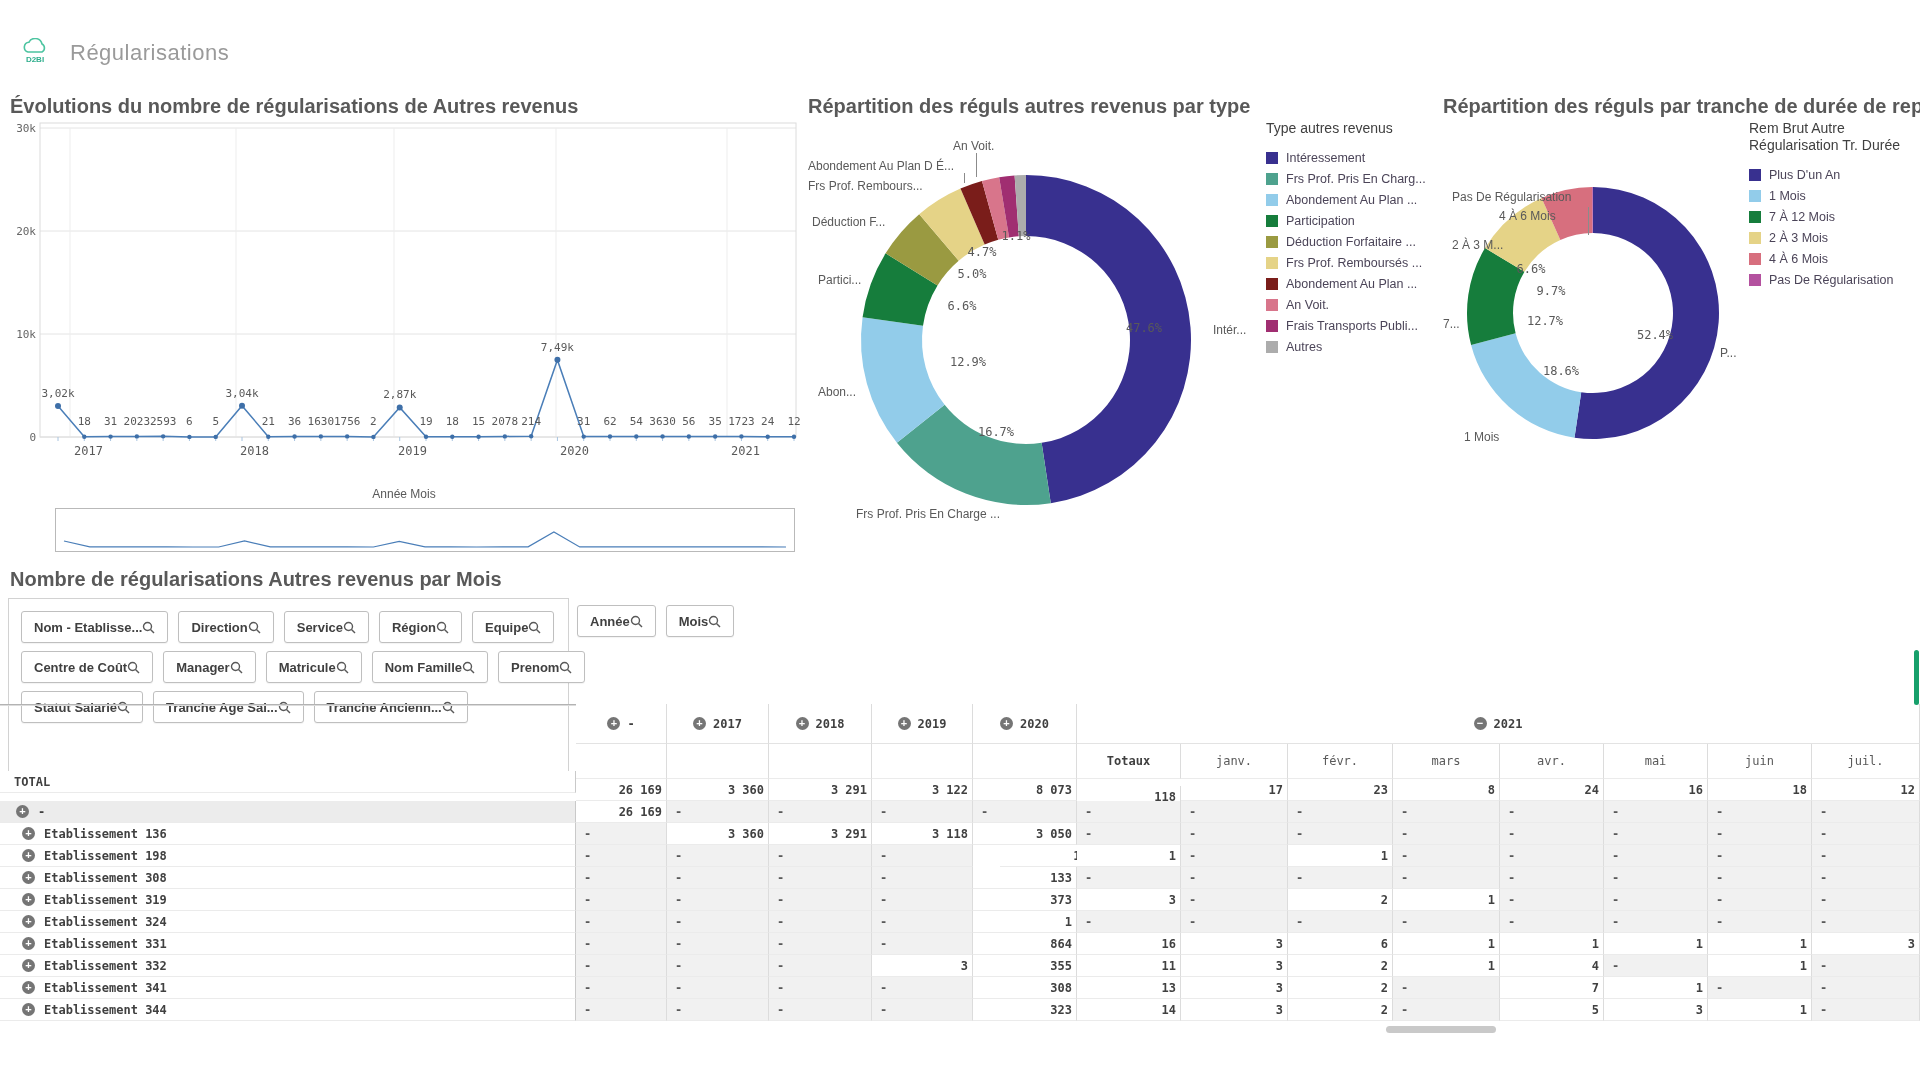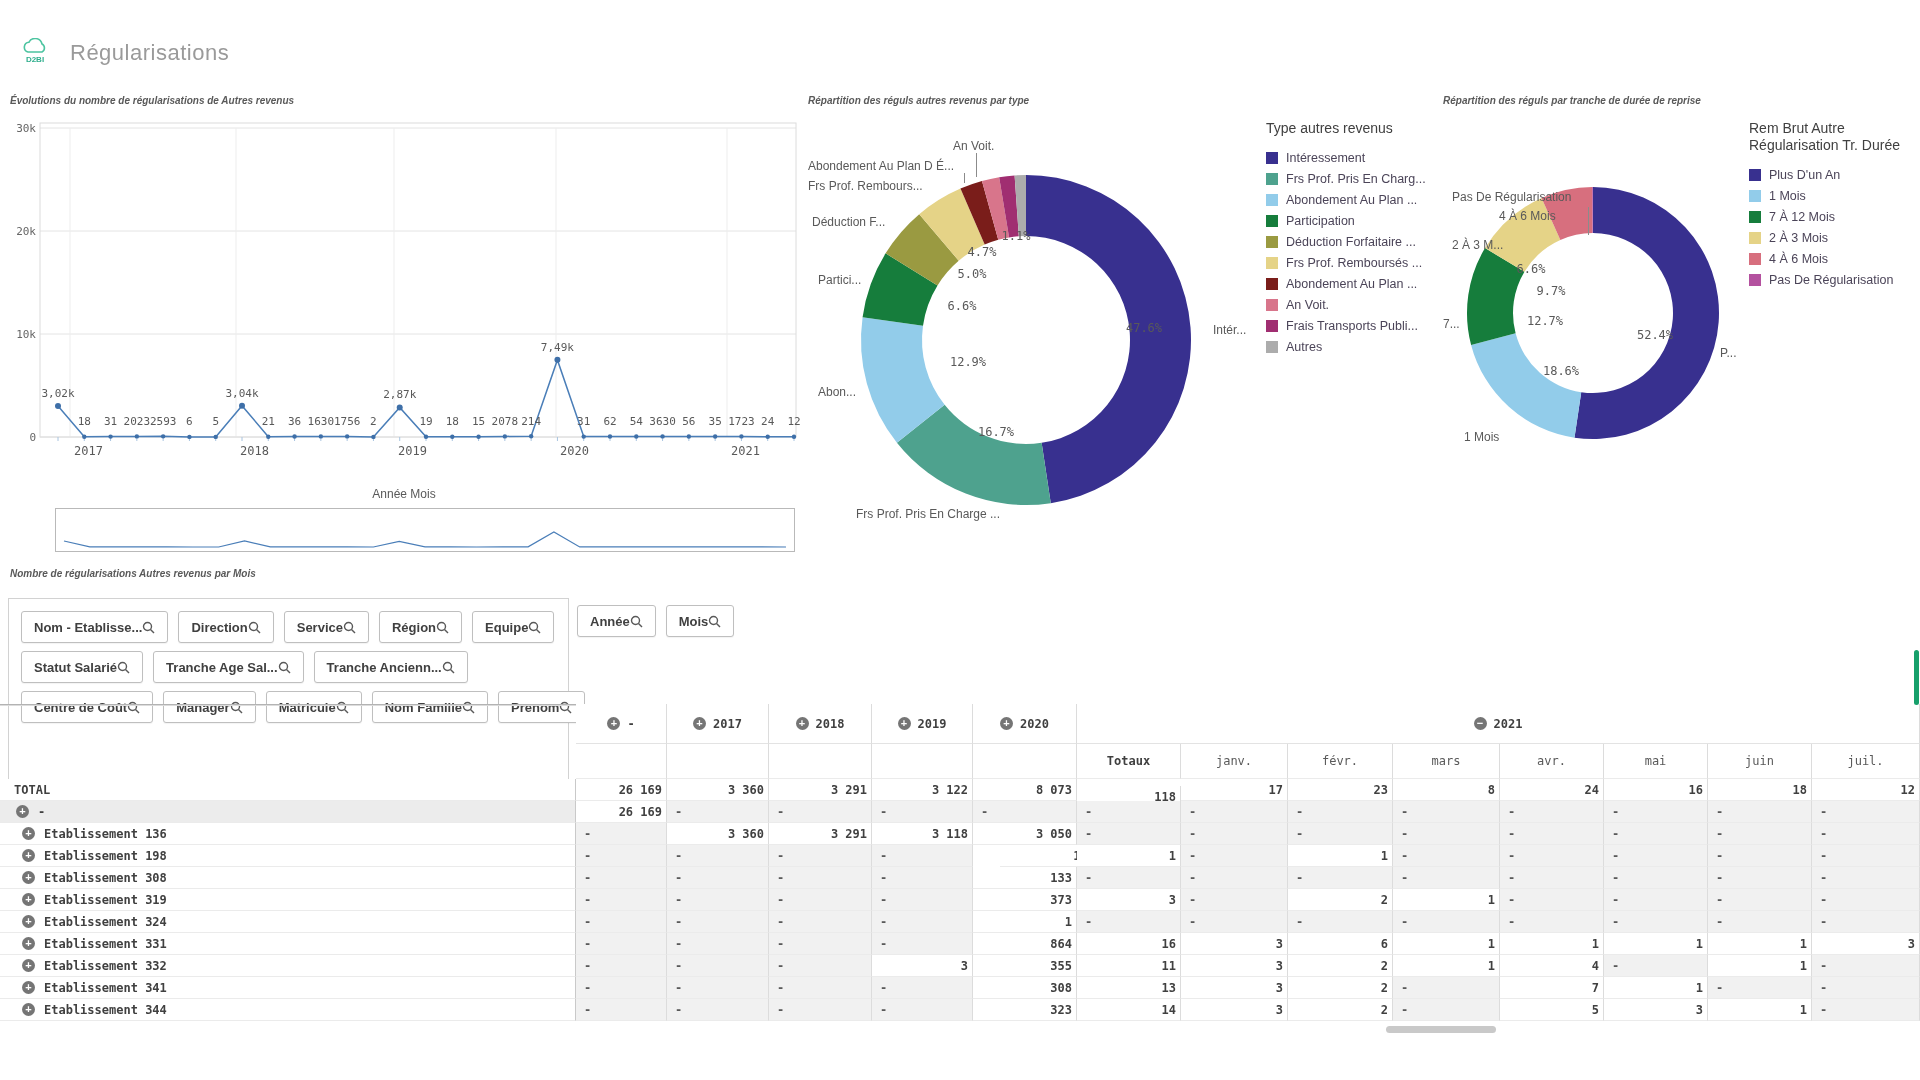--- a/index.html
+++ b/index.html
@@ -1,19 +1,19 @@
 <!DOCTYPE html>
 <html><head>
 <meta charset="utf-8">
 <style>
   html,body{margin:0;padding:0;background:#fff;}
   #root{position:relative;width:1920px;height:1080px;background:#fff;overflow:hidden;
         font-family:"Liberation Sans",sans-serif;color:#404040;}
   .abs{position:absolute;}
-  .panel-title{font-size:10px;font-weight:bold;color:#595959;white-space:nowrap;font-style:italic;}
+  .panel-title{font-size:20px;font-weight:bold;color:#595959;white-space:nowrap;}
   .app-title{font-size:22px;color:#9a9a9a;letter-spacing:.5px;}
   .logo{width:34px;height:34px;display:flex;flex-direction:column;align-items:center;justify-content:center;color:#3fbf9a;}
   .logo .logo-txt{font-size:8px;font-weight:bold;line-height:8px;color:#2fae8d;}
   .callout{position:absolute;font-size:12px;color:#595959;white-space:nowrap;}
   .leader{position:absolute;width:1px;background:#8b8b8b;}
   .legend{position:absolute;width:178px;}
   .legend-title{font-size:14px;color:#404040;margin-bottom:10px;line-height:17px;}
   .legend-item{display:flex;align-items:center;gap:8px;height:21px;font-size:12.5px;color:#4b4458;cursor:pointer;}
   .swatch{width:12px;height:12px;flex:0 0 12px;}
   .filters-box{position:absolute;border:1px solid #d2d2d2;background:#fff;box-sizing:border-box;padding:12px;}
@@ -328,72 +328,72 @@
         <div class="filter-btn">
           <span>Equipe</span>
           <svg width="13" height="13" viewBox="0 0 13 13">
             <circle cx="5.5" cy="5.5" r="4" fill="none" stroke="#595959" stroke-width="1.4"></circle>
             <line x1="8.5" y1="8.5" x2="12" y2="12" stroke="#595959" stroke-width="1.4"></line>
           </svg>
         </div>
       </div>
       <div class="frow">
         <div class="filter-btn">
+          <span>Centre de Coût</span>
+          <svg width="13" height="13" viewBox="0 0 13 13">
+            <circle cx="5.5" cy="5.5" r="4" fill="none" stroke="#595959" stroke-width="1.4"></circle>
+            <line x1="8.5" y1="8.5" x2="12" y2="12" stroke="#595959" stroke-width="1.4"></line>
+          </svg>
+        </div>
+        <div class="filter-btn">
+          <span>Manager</span>
+          <svg width="13" height="13" viewBox="0 0 13 13">
+            <circle cx="5.5" cy="5.5" r="4" fill="none" stroke="#595959" stroke-width="1.4"></circle>
+            <line x1="8.5" y1="8.5" x2="12" y2="12" stroke="#595959" stroke-width="1.4"></line>
+          </svg>
+        </div>
+        <div class="filter-btn">
+          <span>Matricule</span>
+          <svg width="13" height="13" viewBox="0 0 13 13">
+            <circle cx="5.5" cy="5.5" r="4" fill="none" stroke="#595959" stroke-width="1.4"></circle>
+            <line x1="8.5" y1="8.5" x2="12" y2="12" stroke="#595959" stroke-width="1.4"></line>
+          </svg>
+        </div>
+        <div class="filter-btn">
+          <span>Nom Famille</span>
+          <svg width="13" height="13" viewBox="0 0 13 13">
+            <circle cx="5.5" cy="5.5" r="4" fill="none" stroke="#595959" stroke-width="1.4"></circle>
+            <line x1="8.5" y1="8.5" x2="12" y2="12" stroke="#595959" stroke-width="1.4"></line>
+          </svg>
+        </div>
+        <div class="filter-btn">
+          <span>Prenom</span>
+          <svg width="13" height="13" viewBox="0 0 13 13">
+            <circle cx="5.5" cy="5.5" r="4" fill="none" stroke="#595959" stroke-width="1.4"></circle>
+            <line x1="8.5" y1="8.5" x2="12" y2="12" stroke="#595959" stroke-width="1.4"></line>
+          </svg>
+        </div>
+      </div>
+      <div class="frow">
+        <div class="filter-btn">
           <span>Statut Salarié</span>
           <svg width="13" height="13" viewBox="0 0 13 13">
             <circle cx="5.5" cy="5.5" r="4" fill="none" stroke="#595959" stroke-width="1.4"></circle>
             <line x1="8.5" y1="8.5" x2="12" y2="12" stroke="#595959" stroke-width="1.4"></line>
           </svg>
         </div>
         <div class="filter-btn">
           <span>Tranche Age Sal...</span>
           <svg width="13" height="13" viewBox="0 0 13 13">
             <circle cx="5.5" cy="5.5" r="4" fill="none" stroke="#595959" stroke-width="1.4"></circle>
             <line x1="8.5" y1="8.5" x2="12" y2="12" stroke="#595959" stroke-width="1.4"></line>
           </svg>
         </div>
         <div class="filter-btn">
           <span>Tranche Ancienn...</span>
-          <svg width="13" height="13" viewBox="0 0 13 13">
-            <circle cx="5.5" cy="5.5" r="4" fill="none" stroke="#595959" stroke-width="1.4"></circle>
-            <line x1="8.5" y1="8.5" x2="12" y2="12" stroke="#595959" stroke-width="1.4"></line>
-          </svg>
-        </div>
-      </div>
-      <div class="frow">
-        <div class="filter-btn">
-          <span>Centre de Coût</span>
-          <svg width="13" height="13" viewBox="0 0 13 13">
-            <circle cx="5.5" cy="5.5" r="4" fill="none" stroke="#595959" stroke-width="1.4"></circle>
-            <line x1="8.5" y1="8.5" x2="12" y2="12" stroke="#595959" stroke-width="1.4"></line>
-          </svg>
-        </div>
-        <div class="filter-btn">
-          <span>Manager</span>
-          <svg width="13" height="13" viewBox="0 0 13 13">
-            <circle cx="5.5" cy="5.5" r="4" fill="none" stroke="#595959" stroke-width="1.4"></circle>
-            <line x1="8.5" y1="8.5" x2="12" y2="12" stroke="#595959" stroke-width="1.4"></line>
-          </svg>
-        </div>
-        <div class="filter-btn">
-          <span>Matricule</span>
-          <svg width="13" height="13" viewBox="0 0 13 13">
-            <circle cx="5.5" cy="5.5" r="4" fill="none" stroke="#595959" stroke-width="1.4"></circle>
-            <line x1="8.5" y1="8.5" x2="12" y2="12" stroke="#595959" stroke-width="1.4"></line>
-          </svg>
-        </div>
-        <div class="filter-btn">
-          <span>Nom Famille</span>
-          <svg width="13" height="13" viewBox="0 0 13 13">
-            <circle cx="5.5" cy="5.5" r="4" fill="none" stroke="#595959" stroke-width="1.4"></circle>
-            <line x1="8.5" y1="8.5" x2="12" y2="12" stroke="#595959" stroke-width="1.4"></line>
-          </svg>
-        </div>
-        <div class="filter-btn">
-          <span>Prenom</span>
           <svg width="13" height="13" viewBox="0 0 13 13">
             <circle cx="5.5" cy="5.5" r="4" fill="none" stroke="#595959" stroke-width="1.4"></circle>
             <line x1="8.5" y1="8.5" x2="12" y2="12" stroke="#595959" stroke-width="1.4"></line>
           </svg>
         </div>
       </div>
     </div>
   <div class="abs" style="left:577px;top:605px;display:flex;gap:10px;" id="topfilters">
       <div class="filter-btn">
         <span>Année</span>
@@ -443,21 +443,21 @@
       <div class="pc sub" style="left: 973px; top: 40px; width: 104px; height: 35px; line-height: 35px;"></div>
       <div class="pc sub" style="left: 1077px; top: 40px; width: 104px; height: 35px; line-height: 35px; font-weight: bold; color: rgb(64, 64, 64);">Totaux</div>
       <div class="pc sub" style="left: 1181px; top: 40px; width: 107px; height: 35px; line-height: 35px; text-align: right;">janv.</div>
       <div class="pc sub" style="left: 1288px; top: 40px; width: 105px; height: 35px; line-height: 35px;">févr.</div>
       <div class="pc sub" style="left: 1393px; top: 40px; width: 107px; height: 35px; line-height: 35px;">mars</div>
       <div class="pc sub" style="left: 1500px; top: 40px; width: 104px; height: 35px; line-height: 35px;">avr.</div>
       <div class="pc sub" style="left: 1604px; top: 40px; width: 104px; height: 35px; line-height: 35px;">mai</div>
       <div class="pc sub" style="left: 1708px; top: 40px; width: 104px; height: 35px; line-height: 35px;">juin</div>
       <div class="pc sub" style="left: 1812px; top: 40px; width: 108px; height: 35px; line-height: 35px;">juil.</div>
       <div style="left: 0px; top: 74px; width: 1920px; height: 1px; background: rgb(179, 179, 179);"></div>
-      <div class="pc lbl" style="left: 0px; top: 75px; width: 576px; height: 22px; line-height: 22px; padding-left: 14px; border-right: 1px solid rgb(201, 201, 201);">
+      <div class="pc lbl" style="left: 0px; top: 67px; width: 576px; height: 22px; line-height: 22px; padding-left: 14px; border-right: 1px solid rgb(201, 201, 201);">
         <span>TOTAL</span>
       </div>
       <div class="pc num" style="left: 576px; top: 75px; width: 91px; height: 22px; line-height: 22px;">26 169</div>
       <div class="pc num" style="left: 667px; top: 75px; width: 102px; height: 22px; line-height: 22px;">3 360</div>
       <div class="pc num" style="left: 769px; top: 75px; width: 103px; height: 22px; line-height: 22px;">3 291</div>
       <div class="pc num" style="left: 872px; top: 75px; width: 101px; height: 22px; line-height: 22px;">3 122</div>
       <div class="pc num" style="left: 973px; top: 75px; width: 104px; height: 22px; line-height: 22px;">8 073</div>
       <div class="pc num" style="left: 1077px; top: 82px; width: 104px; height: 22px; line-height: 22px;">118</div>
       <div class="pc num" style="left: 1181px; top: 75px; width: 107px; height: 22px; line-height: 22px;">17</div>
       <div class="pc num" style="left: 1288px; top: 75px; width: 105px; height: 22px; line-height: 22px;">23</div>

